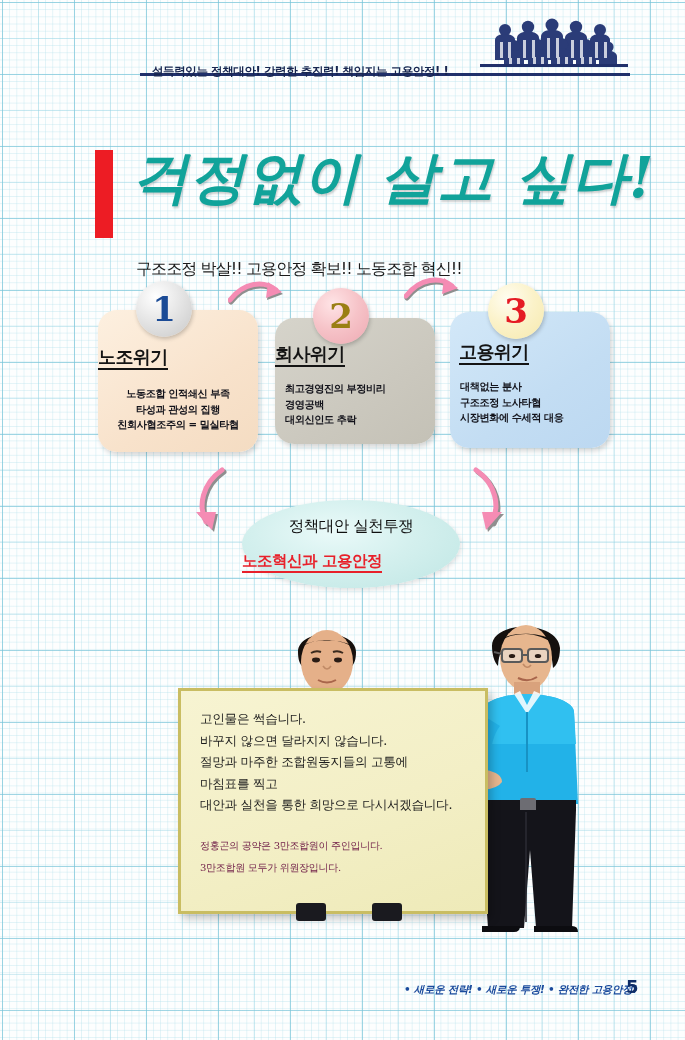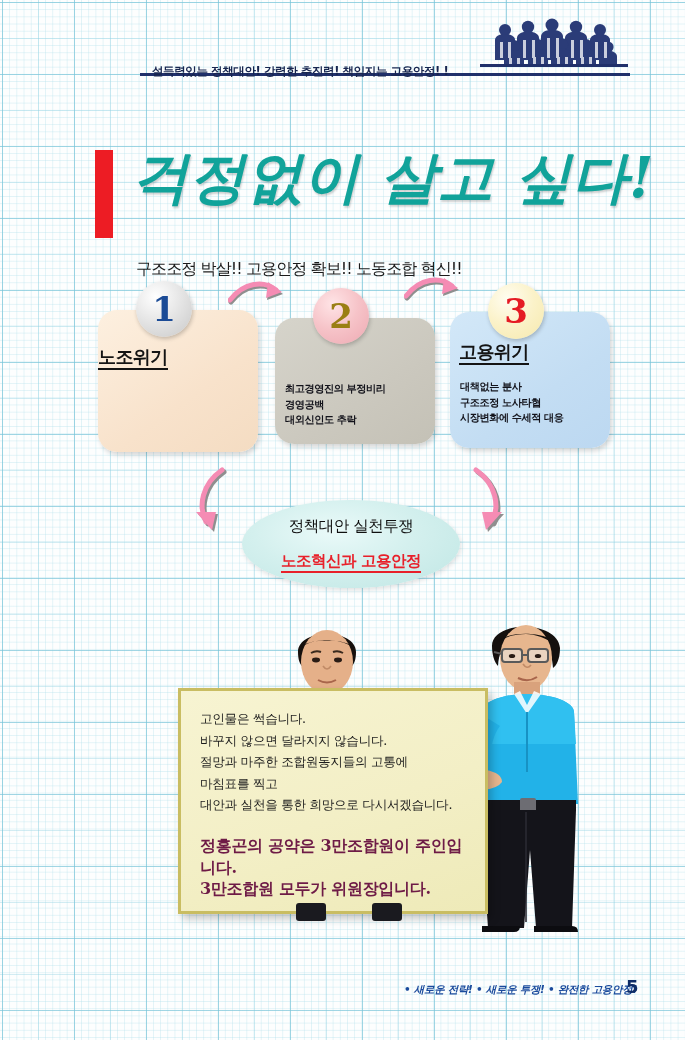--- a/index.html
+++ b/index.html
@@ -123,21 +123,21 @@
     position:absolute;left:242px;top:500px;width:218px;height:88px;
     border-radius:50%;
     background:radial-gradient(ellipse at 42% 36%,#eafaf9 0%,#d4f0ee 45%,#bfe6e4 100%);
     box-shadow:1px 2px 5px rgba(0,0,0,0.12);
   }
   .slogan-top{
     position:absolute;left:242px;top:516px;width:218px;text-align:center;
     font-size:15.5px;font-weight:normal;color:#101010;letter-spacing:-0.5px;
   }
   .slogan-bottom{
-    position:absolute;left:242px;top:551px;width:218px;text-align:center;
+    position:absolute;left:242px;top:551px;width:218px;
     font-size:15.5px;font-weight:bold;color:#e8202a;letter-spacing:-0.5px;
   }
   .slogan-bottom span{border-bottom:2px solid #e8202a;padding-bottom:1px;}
 
   
   .figure{position:absolute;}
 
   
   .placard{
     position:absolute;left:178px;top:688px;width:304px;height:220px;
@@ -146,21 +146,21 @@
     box-shadow:4px 5px 8px rgba(0,0,0,0.22);
   }
   .placard-text{
     position:absolute;left:200px;top:708px;width:272px;
     font-family:"DejaVu Serif","Liberation Serif",serif;
     font-size:12.6px;color:#1c1c1c;line-height:21.5px;letter-spacing:-0.3px;
   }
   .placard-text-2{
     position:absolute;left:200px;top:835px;width:272px;
     font-family:"DejaVu Serif","Liberation Serif",serif;
-    font-size:16px;color:#6e1b46;font-weight:bold;
+    font-size:10px;color:#6e1b46;font-weight:normal;
     line-height:21.5px;letter-spacing:-0.3px;
   }
 
   
   .footer-slogan{
     position:absolute;left:404px;top:983px;
     font-size:10.5px;font-weight:bold;color:#1a4a9c;
     font-style:italic;letter-spacing:-0.3px;white-space:nowrap;
   }
   .footer-page{
@@ -219,22 +219,24 @@
 
   <div class="crisis-box" id="box-1"></div>
   <div class="crisis-box" id="box-2"></div>
   <div class="crisis-box" id="box-3"></div>
 
   <div class="num-circle" id="circle-1">1</div>
   <div class="num-circle" id="circle-2">2</div>
   <div class="num-circle" id="circle-3">3</div>
 
   <div class="box-title" id="title-1"><span>노조위기</span></div>
+  <div class="box-title" id="title-2"><span>회사위기</span></div>
   <div class="box-title" id="title-3"><span>고용위기</span></div>
 
+  <div class="box-lines" id="lines-1">노동조합 인적쇄신 부족<br>타성과 관성의 집행<br>친회사협조주의 = 밀실타협</div>
   <div class="box-lines" id="lines-2">최고경영진의 부정비리<br>경영공백<br>대외신인도 추락</div>
   <div class="box-lines" id="lines-3">대책없는 분사<br>구조조정 노사타협<br>시장변화에 수세적 대응</div>
 
   <svg class="arrow-svg" id="arrow-12" width="60" height="40" viewBox="0 0 60 40" xmlns="http://www.w3.org/2000/svg">
     <path d="M2 22 C16 4, 36 2, 48 12" stroke="#8f8f8f" stroke-width="5" fill="none" stroke-linecap="round" transform="translate(1,2)"></path>
     <path d="M2 22 C16 4, 36 2, 48 12" stroke="#f58cb4" stroke-width="5" fill="none" stroke-linecap="round"></path>
     <path d="M40 4 L54 14 L38 20 Z" fill="#8f8f8f" transform="translate(1,2)"></path>
     <path d="M40 4 L54 14 L38 20 Z" fill="#f58cb4"></path>
   </svg>
 

